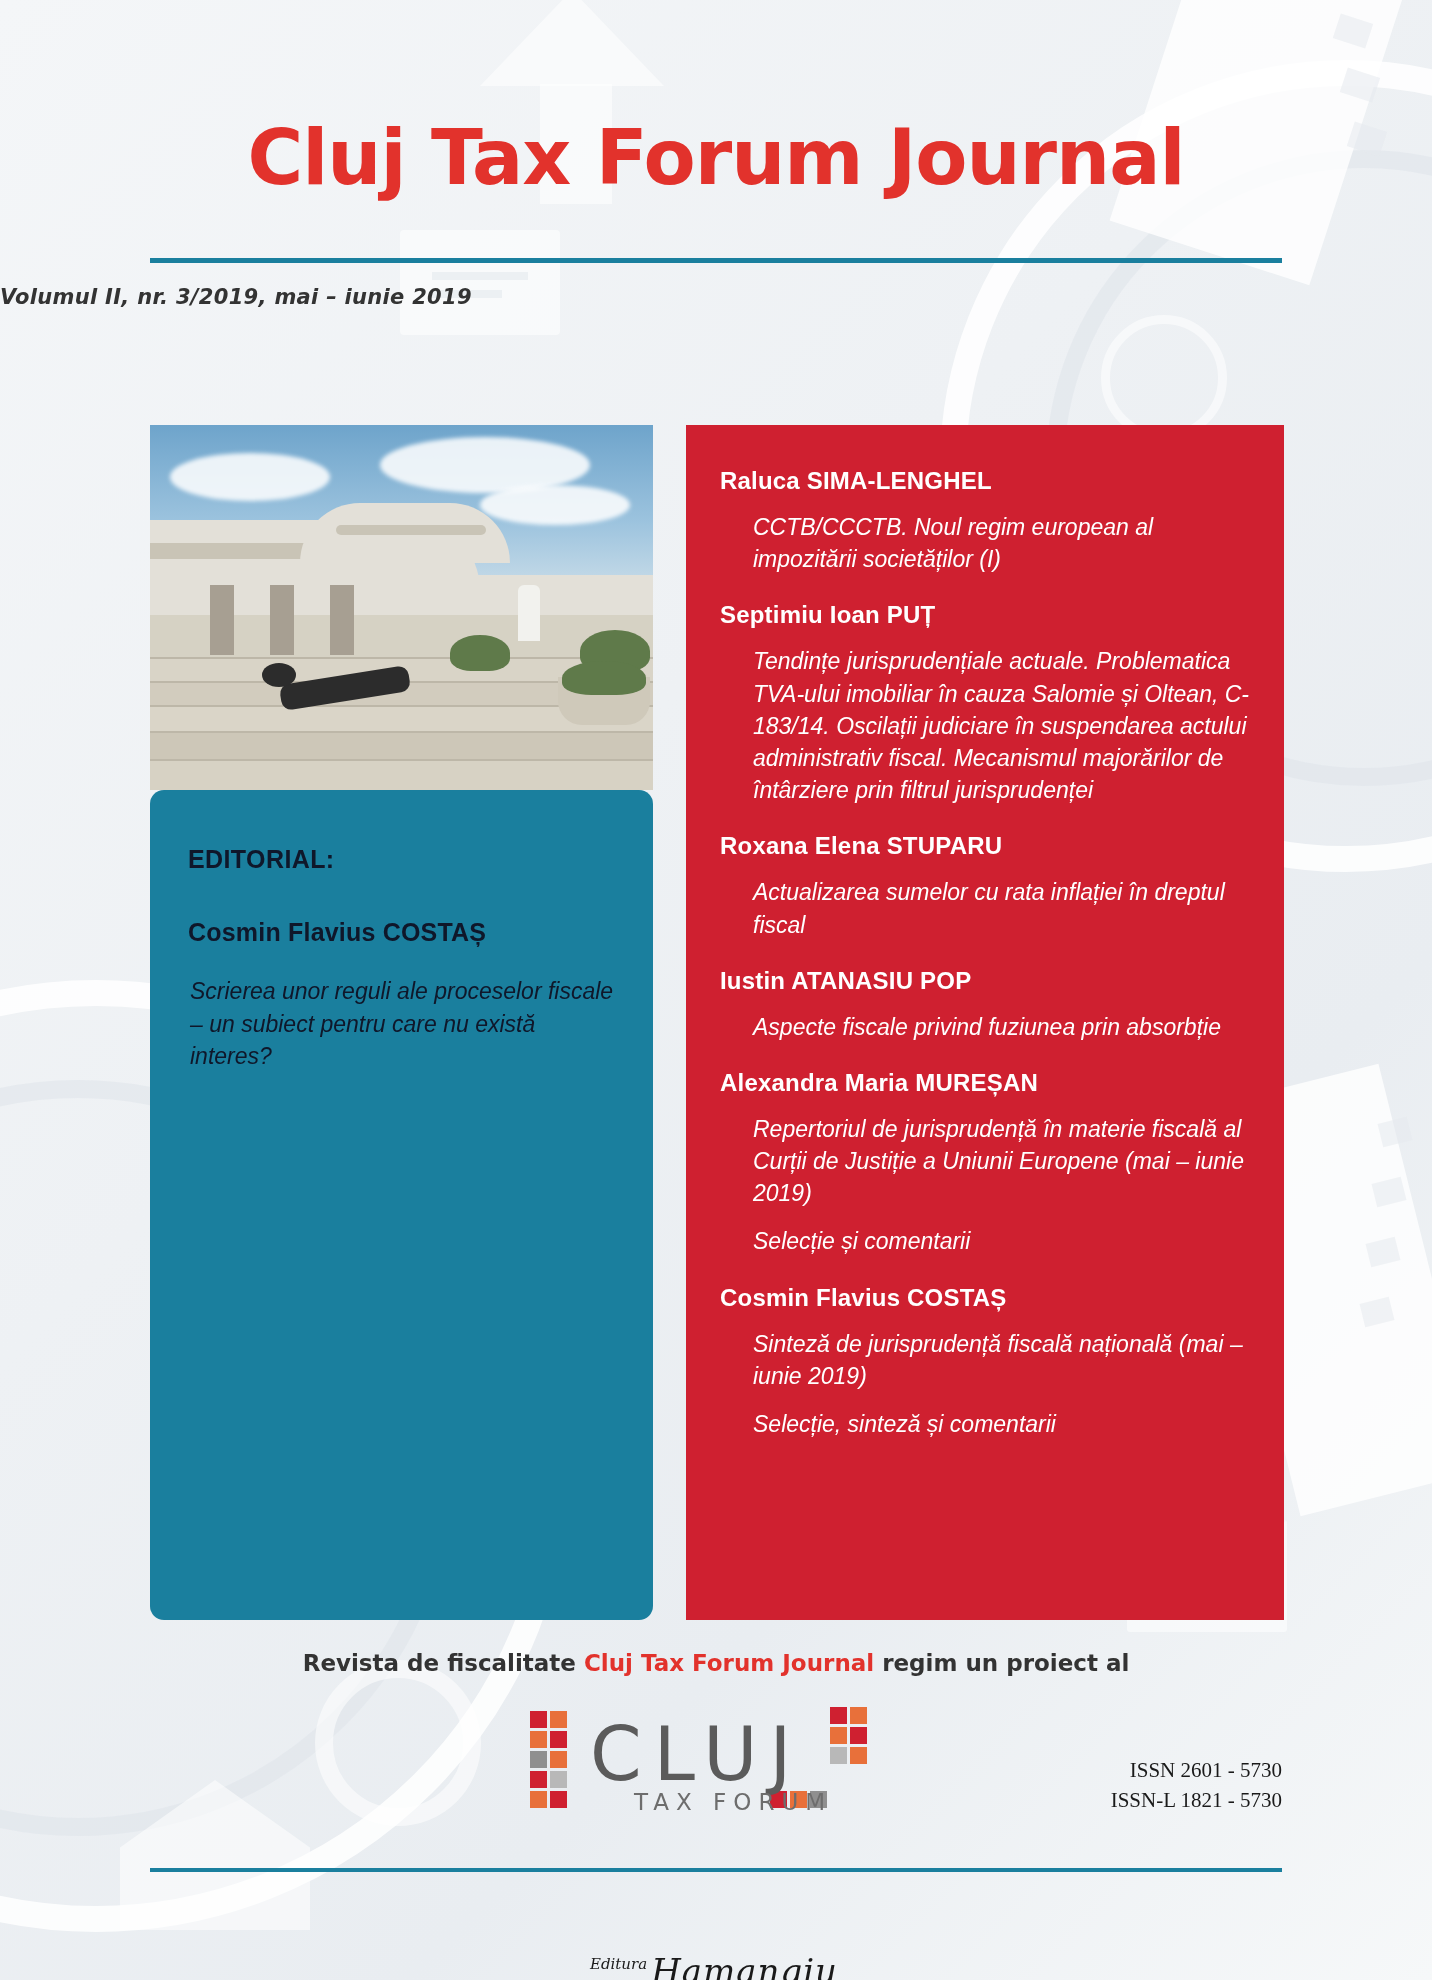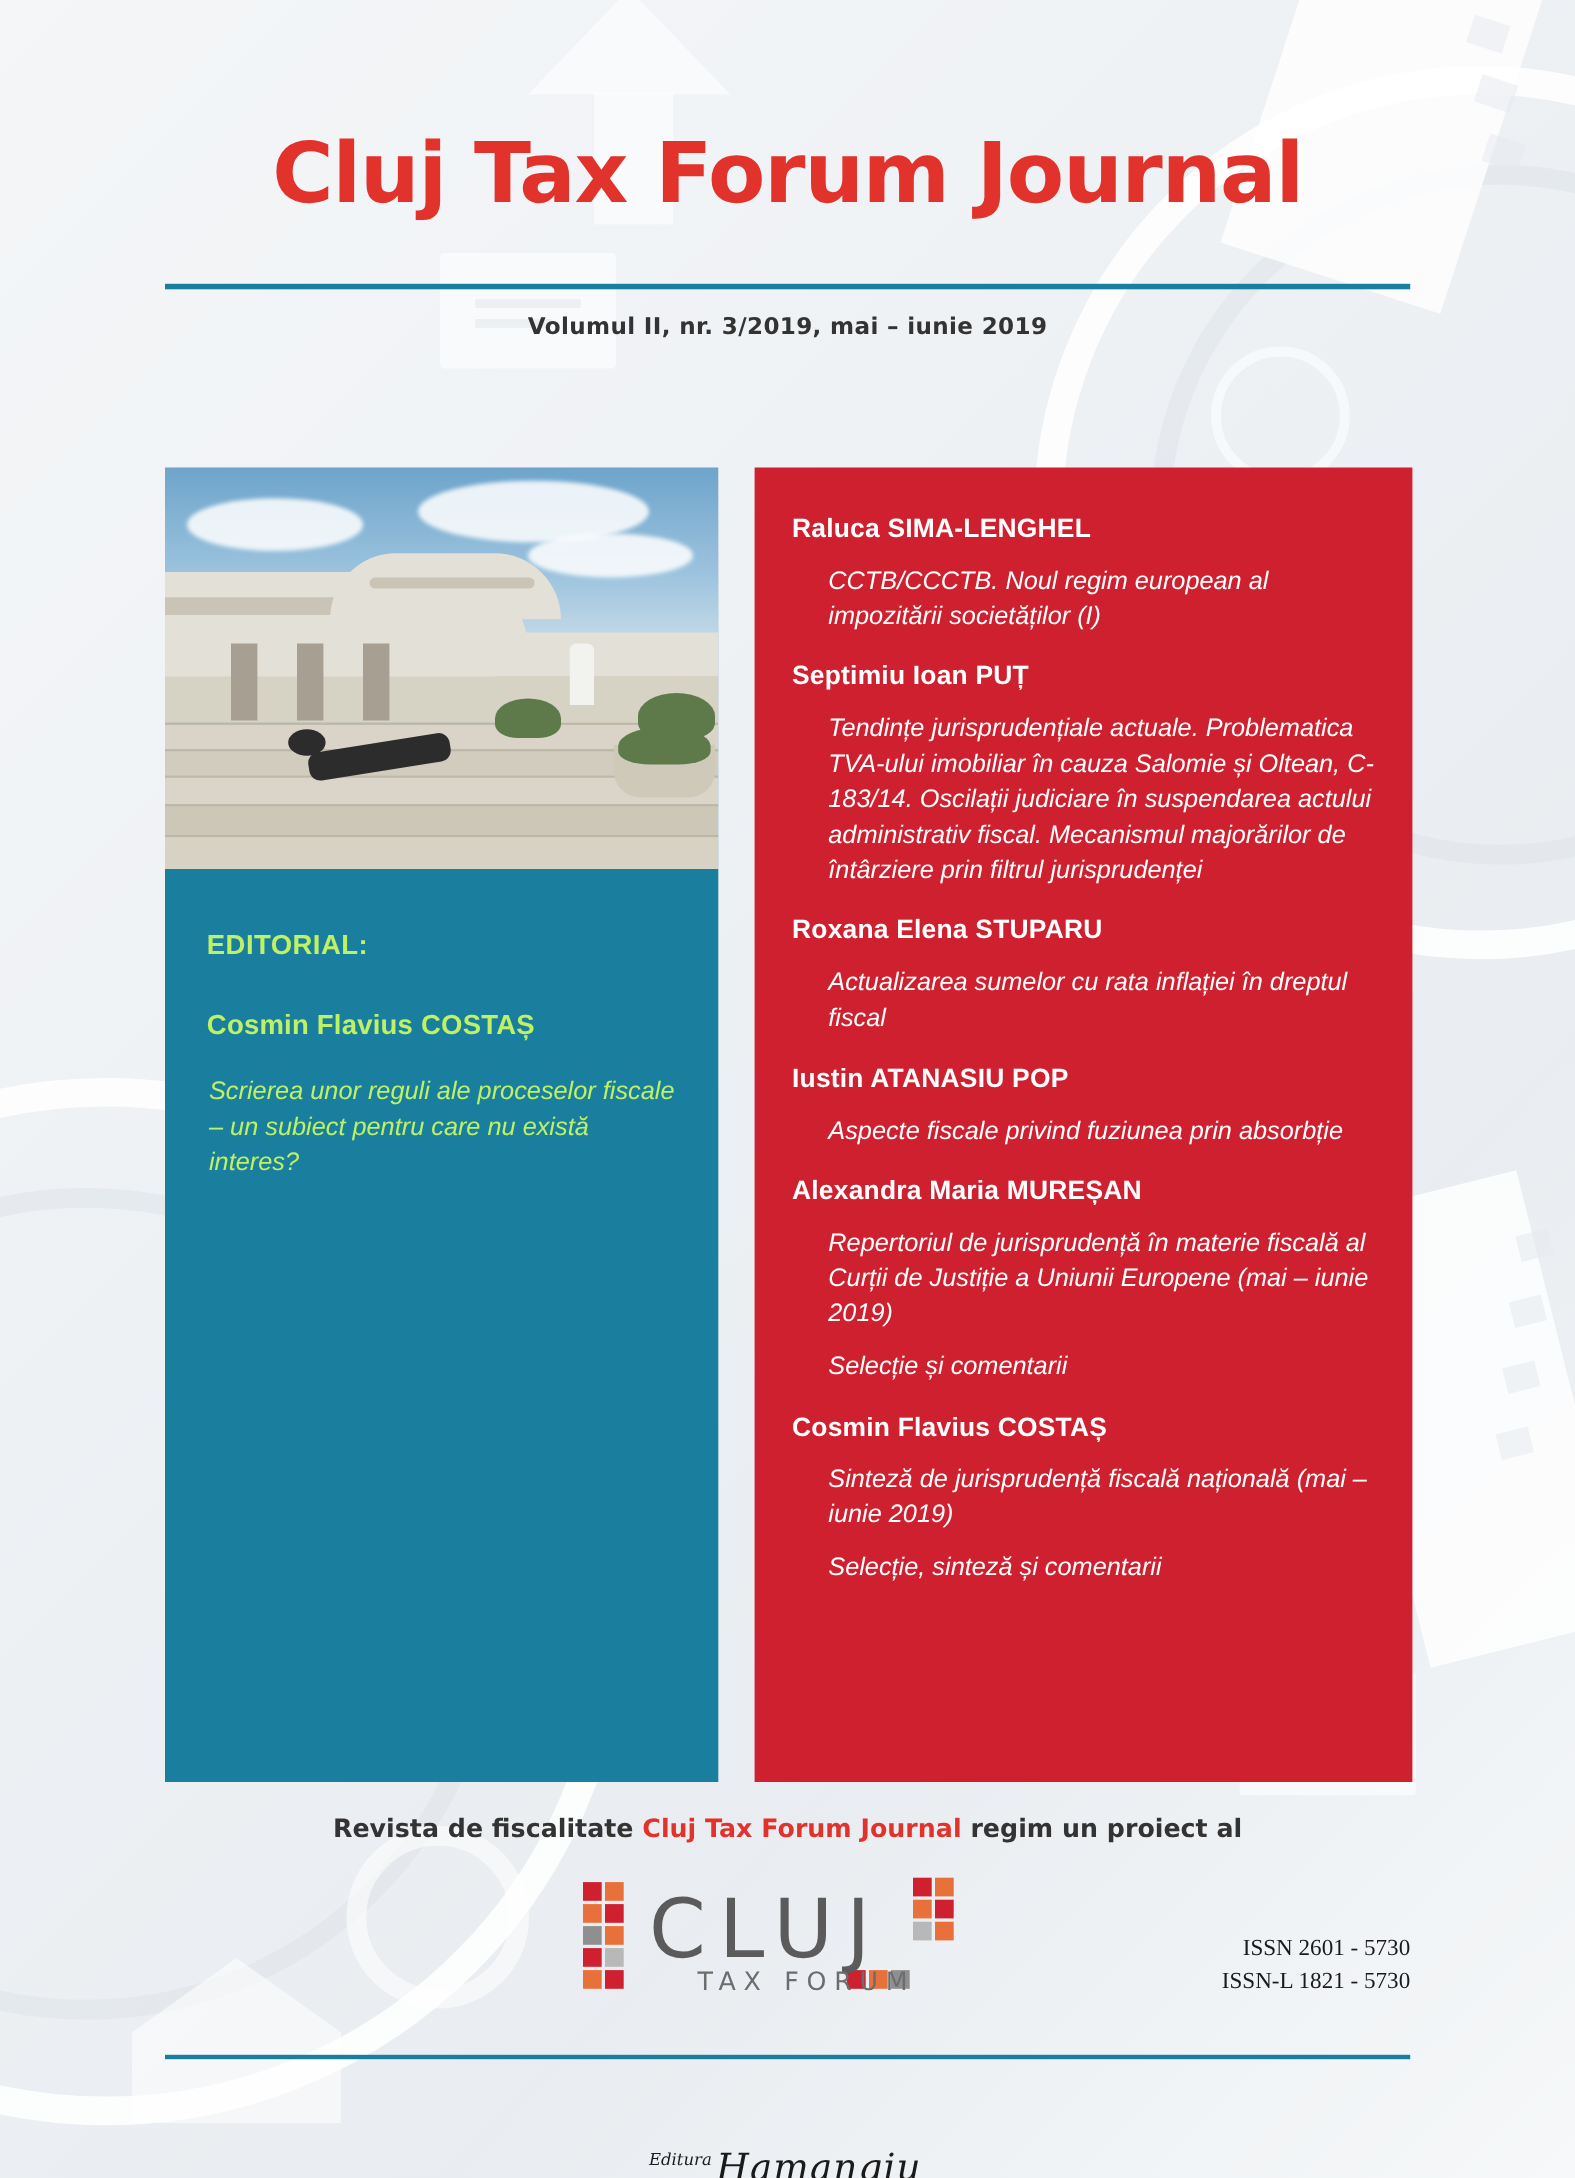--- a/index.html
+++ b/index.html
@@ -71,26 +71,26 @@
     left: 150px;
     right: 150px;
     top: 258px;
     height: 5px;
     background: #1a7f9e;
   }
   #volume-line {
     position: absolute;
     left: 0; right: 0;
     top: 285px;
-    text-align: center;
     font-family: "DejaVu Sans", sans-serif;
     font-weight: bold;
     font-size: 21px;
     color: #333333;
     letter-spacing: 0.3px;
+    font-style: italic;
   }
 
   
   #cover-photo {
     position: absolute;
     left: 150px;
     top: 425px;
     width: 503px;
     height: 365px;
     overflow: hidden;
@@ -142,23 +142,24 @@
     border-radius: 4px;
   }
 
   #editorial-box {
     position: absolute;
     left: 150px;
     top: 790px;
     width: 503px;
     height: 830px;
     background: #1a7f9e;
-    color: #bef264;
+    color: #0f172a;
     box-sizing: border-box;
     padding: 55px 38px 30px 38px;
+    border-radius: 14px;
   }
   #editorial-label {
     font-size: 25px;
     font-weight: bold;
     letter-spacing: 0.4px;
     margin: 0 0 44px 0;
   }
   #editorial-author {
     font-size: 25px;
     font-weight: bold;

